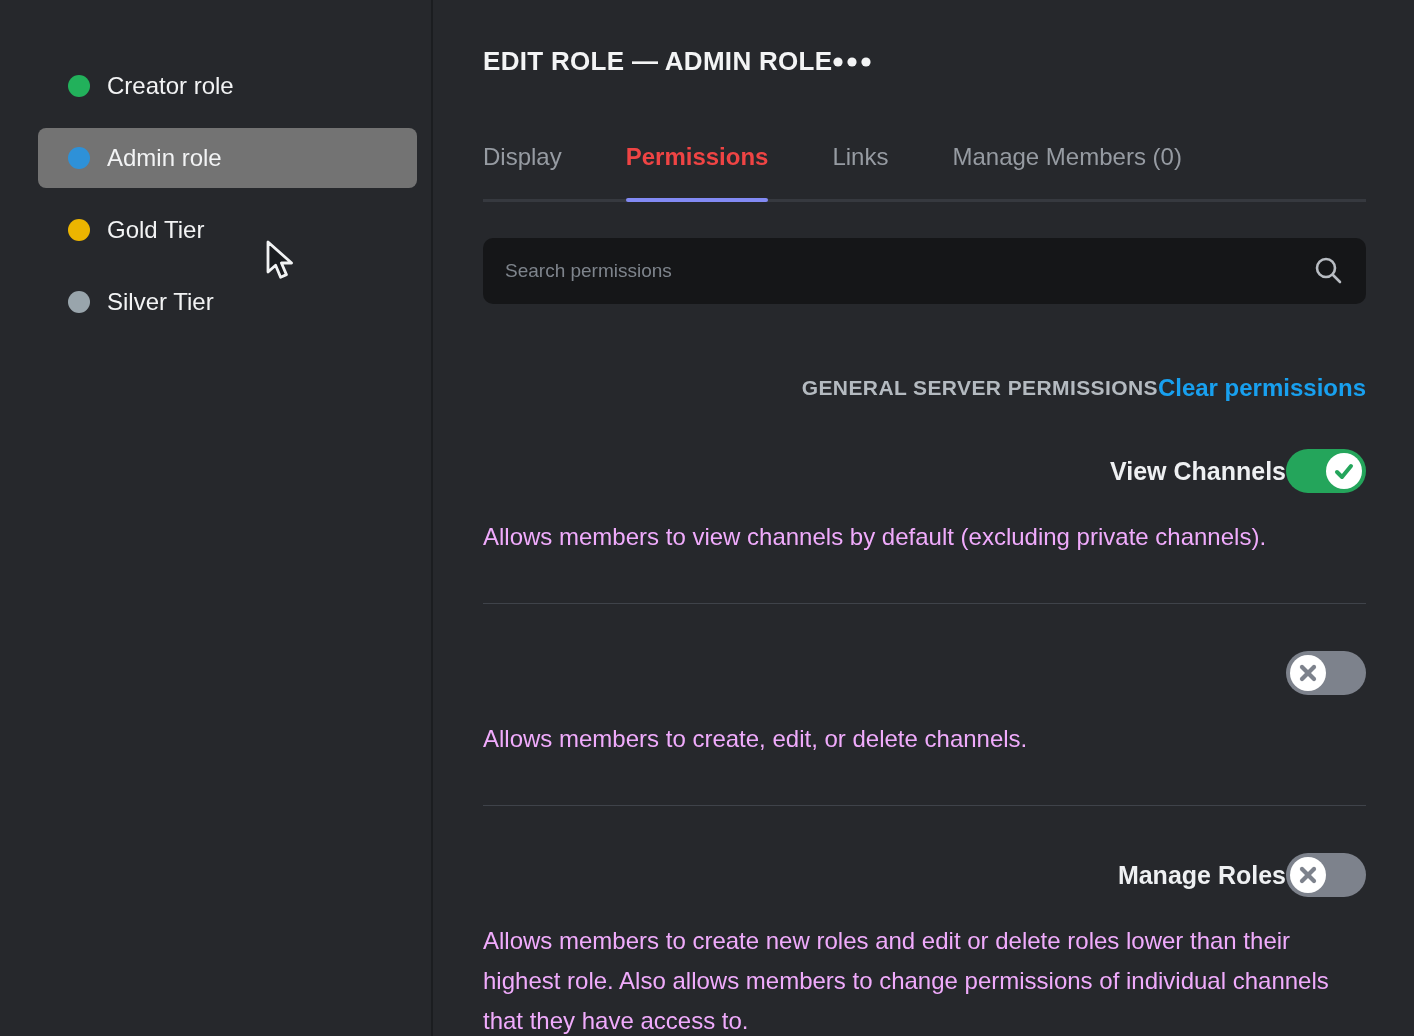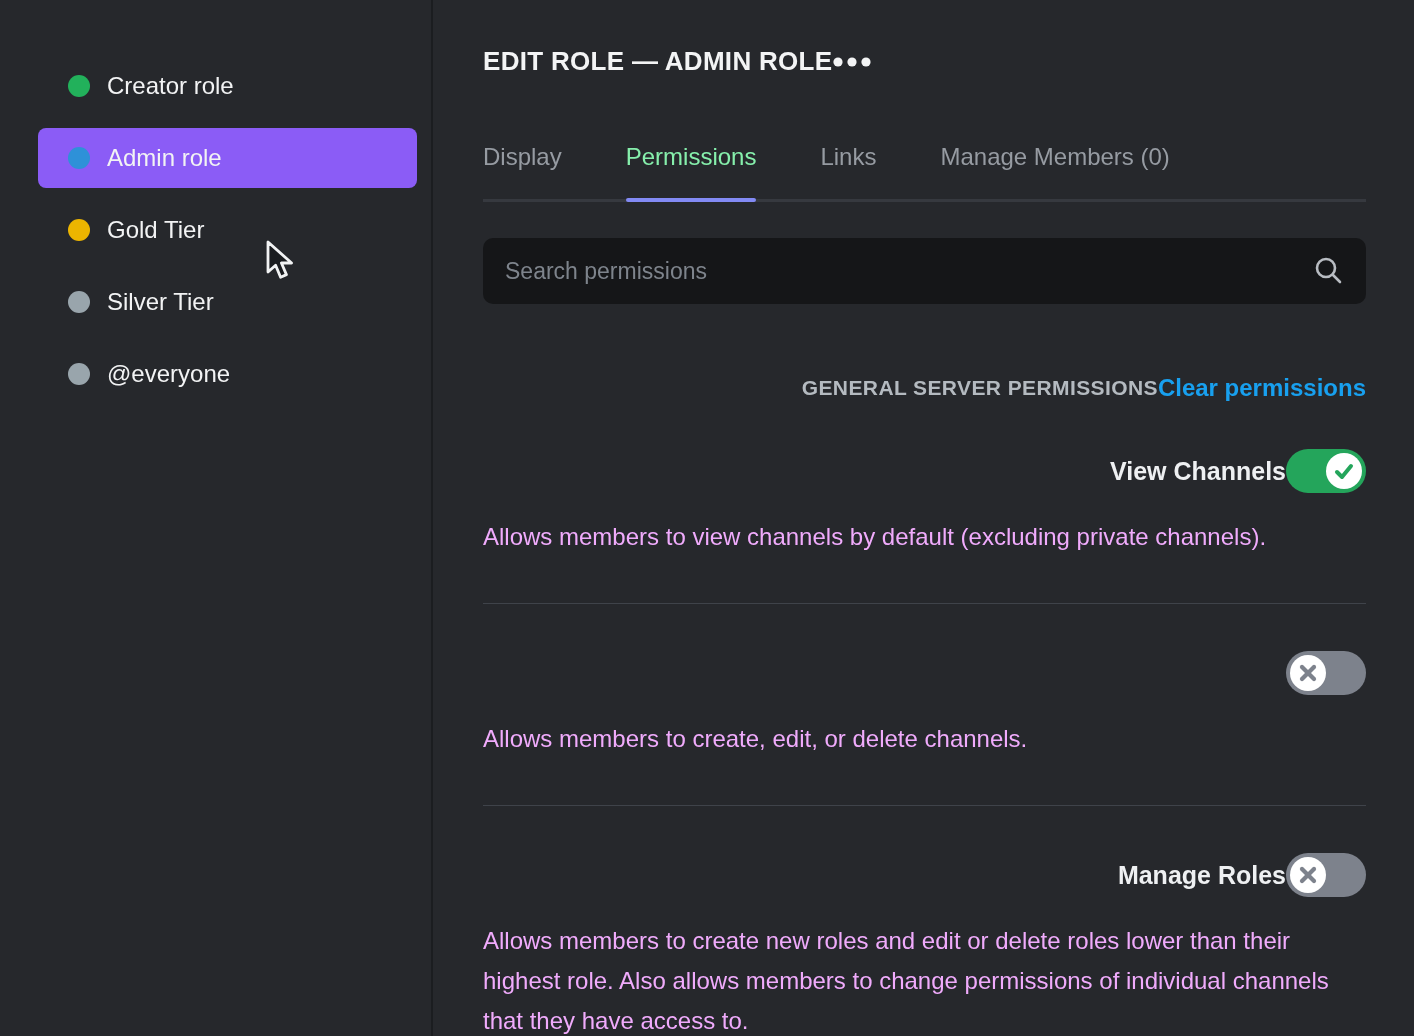--- a/index.html
+++ b/index.html
@@ -31,21 +31,21 @@
   }
   .plus-btn { margin-left:auto; width:32px; height:32px; cursor:pointer; }
 
   .role-list { margin:56px 14px 0 38px; }
   .role-item {
     display:flex; align-items:center;
     height:60px; border-radius:8px;
     padding:0 30px; margin-bottom:12px;
     cursor:pointer;
   }
-  .role-item.selected { background:#8b5cf6; }
+  .role-item.selected { background:#737373; }
   .dot {
     width:22px; height:22px; border-radius:50%;
     background:#99a5ac; flex:none;
   }
   .role-name {
     margin-left:17px;
     font-size:24px; font-weight:500; color:#f2f3f4;
     white-space:nowrap;
   }
 
@@ -63,36 +63,36 @@
   .tabs {
     margin-top:66px;
     display:flex; gap:64px;
     border-bottom:3px solid #36393f;
   }
   .tab {
     font-size:24px; font-weight:500; color:#969ba2;
     padding-bottom:28px; position:relative; cursor:pointer;
     white-space:nowrap;
   }
-  .tab.active { color:#86efac; font-weight:400; }
+  .tab.active { color:#ef4444; font-weight:700; }
   .tab.active::after {
     content:""; position:absolute; left:0; right:0; bottom:-3px;
     height:4px; border-radius:2px; background:#828af4;
   }
 
   .search-bar {
     margin-top:36px; height:66px;
     background:#151618; border-radius:10px;
     display:flex; align-items:center;
     padding:0 22px;
   }
   .search-input {
     flex:1; background:transparent; border:none; outline:none;
     font-family:"Liberation Sans", sans-serif;
-    font-size:23px; color:#7dd3fc;
+    font-size:19px; color:#7dd3fc;
   }
   .search-input::placeholder { color:#7e848c; }
   .search-icon { width:32px; height:32px; flex:none; }
 
   .section-row {
     margin-top:70px;
     display:flex; justify-content:flex-end; align-items:center;
   }
   .section-title {
     font-size:21px; font-weight:700; letter-spacing:0.4px; color:#b4bac0;
@@ -150,24 +150,20 @@
       <span class="dot" style="background: rgb(46, 145, 216);"></span>
       <span class="role-name">Admin role</span>
     </div>
     <div class="role-item">
       <span class="dot" style="background: rgb(236, 181, 0);"></span>
       <span class="role-name">Gold Tier</span>
     </div>
     <div class="role-item">
       <span class="dot" style="background: rgb(153, 165, 172);"></span>
       <span class="role-name">Silver Tier</span>
-    </div>
-    <div class="role-item">
-      <span class="dot" style="background: rgb(153, 165, 172);"></span>
-      <span class="role-name">@everyone</span>
     </div>
   </div>
 </div>
 
 <div class="main">
 
   <div class="main-header">
     <span class="page-title">EDIT ROLE — ADMIN ROLE</span>
     <svg class="menu-dots" viewBox="0 0 40 12">
       <circle cx="6" cy="6" r="4.6" fill="#f3f4f5"></circle>

